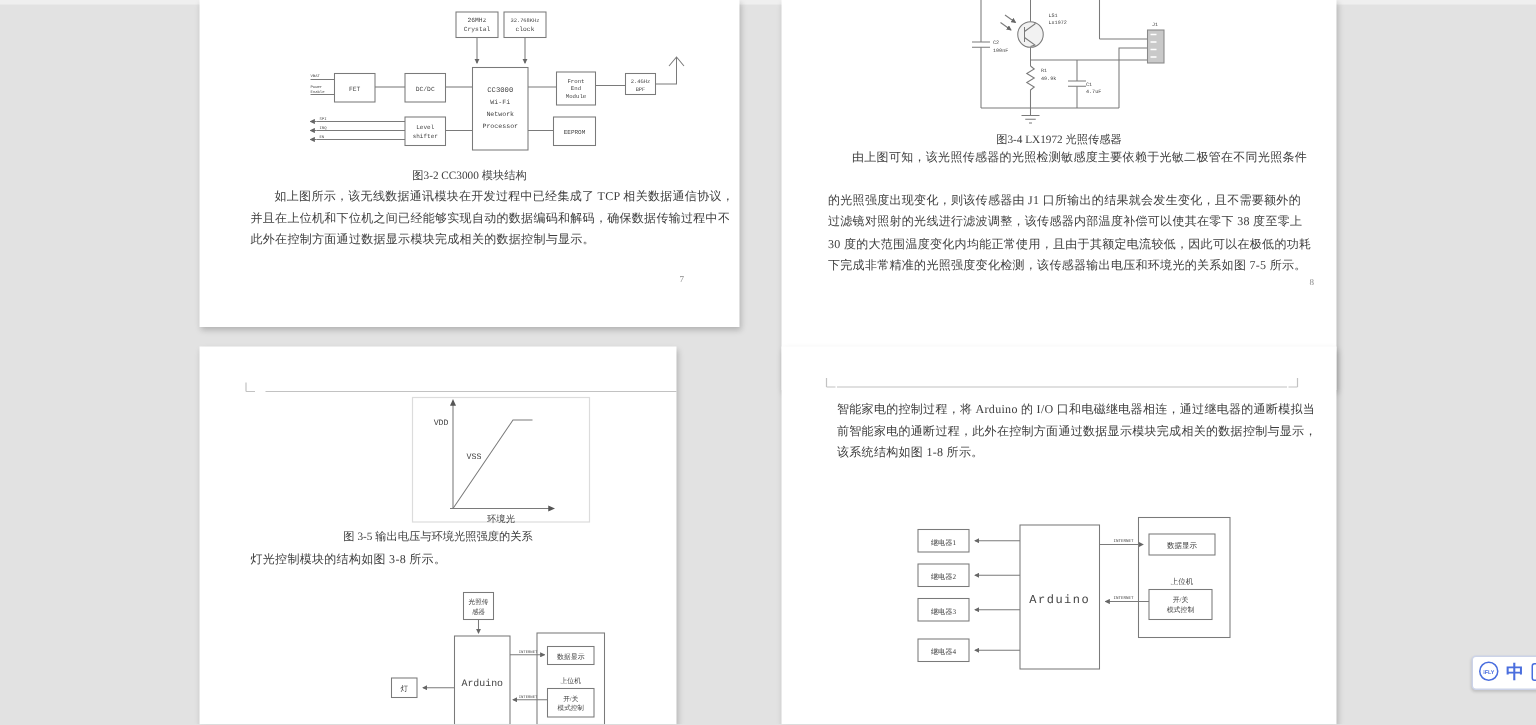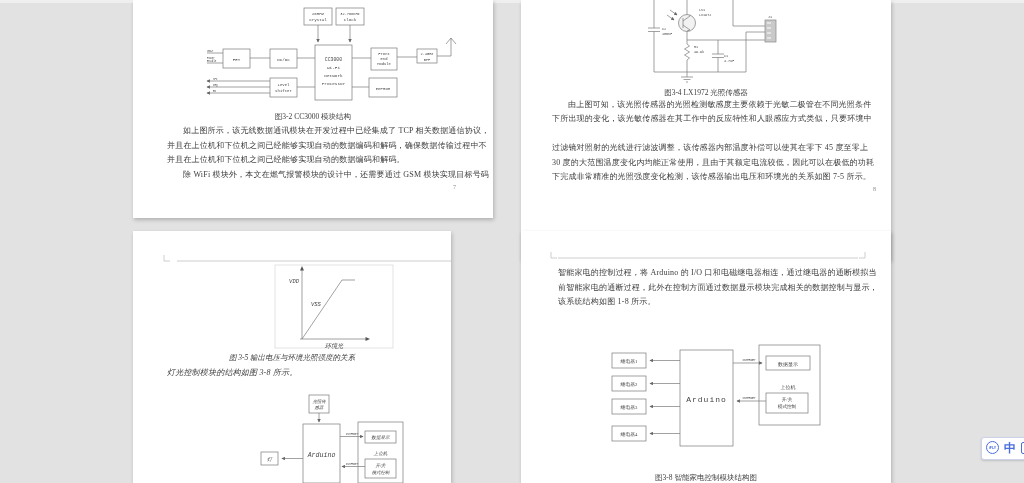--- a/index.html
+++ b/index.html
@@ -2,21 +2,21 @@
 <html><head>
 <meta charset="utf-8">
 <style>
   html,body{margin:0;padding:0;background:#e2e2e2;}
   .canvas{position:relative;width:1024px;height:483px;background:#e2e2e2;overflow:hidden;
           font-family:"Liberation Serif","DejaVu Serif",serif;}
   .topstrip{position:absolute;left:0;top:0;width:1024px;height:3px;background:#efefef;}
   .page{position:absolute;background:#ffffff;box-shadow:1px 2px 4px rgba(0,0,0,.22);overflow:hidden;}
   #p1{left:133px;top:0;width:360px;height:218px;}
   #p2{left:521px;top:0;width:370px;height:260px;}
-  #p3{left:133px;top:231px;width:318px;height:252px;font-style:italic;}
+  #p3{left:133px;top:231px;width:318px;height:252px;}
   #p4{left:521px;top:231px;width:370px;height:252px;}
   .psvg{position:absolute;left:0;top:0;}
   .tline{position:absolute;font-size:8px;line-height:10px;color:#3d3d3d;white-space:nowrap;letter-spacing:.2px;}
   .ind{padding-left:16px;}
   .cap{position:absolute;left:0;width:100%;text-align:center;font-size:7.5px;color:#3d3d3d;white-space:nowrap;}
   .pnum{position:absolute;font-size:6px;color:#8a8a8a;}
   .dtxt{font-family:"Liberation Mono","DejaVu Sans Mono",monospace;fill:#444;}
   .ztxt{font-family:"Liberation Serif","DejaVu Serif",serif;fill:#3d3d3d;}
   .bx{fill:#ffffff;stroke:#7a7a7a;stroke-width:.7;}
   .wr{stroke:#7a7a7a;stroke-width:.7;fill:none;}
@@ -120,22 +120,21 @@
         <text class="dtxt" x="80" y="91.8" font-size="2.6">EN</text>
       </g>
       <g>
         <path class="mg" d="M30,177v6M30,183h6"></path>
         <path class="mg" d="M336,177v6M330,183h6"></path>
       </g>
     </svg>
     <div class="cap" style="top:112px">图3-2 CC3000 模块结构</div>
     <div class="tline ind" style="left:34px;top:126px">如上图所示，该无线数据通讯模块在开发过程中已经集成了 TCP 相关数据通信协议，</div>
     <div class="tline" style="left:34px;top:140.5px">并且在上位机和下位机之间已经能够实现自动的数据编码和解码，确保数据传输过程中不</div>
-    <div class="tline" style="left:34px;top:155px">并且在上位机和下位机之间已经能够实现自动的数据编码和解码。</div>
-    <div class="tline ind" style="left:34px;top:169.5px">除 WiFi 模块外，本文在燃气报警模块的设计中，还需要通过 GSM 模块实现目标号码</div>
+    <div class="tline" style="left:34px;top:155px">此外在控制方面通过数据显示模块完成相关的数据控制与显示。</div>
     <div class="pnum" style="left:320px;top:184px">7</div>
   </div>
 
   <div class="page" id="p2">
     <svg class="psvg" width="370" height="88" viewBox="0 0 370 88">
       <defs>
         <marker id="a2" viewBox="0 0 6 6" refX="5" refY="3" markerWidth="5" markerHeight="5" orient="auto">
           <path d="M0,0L6,3L0,6z" fill="#666"></path>
         </marker>
       </defs>
@@ -181,22 +180,22 @@
         <text class="dtxt" x="203" y="57" font-size="3.4">C1</text>
         <text class="dtxt" x="203" y="62" font-size="3.4">4.7uF</text>
       </g>
       <g>
         <path class="mg" d="M30,179v6M30,185h6"></path>
         <path class="mg" d="M337,179v6M331,185h6"></path>
       </g>
     </svg>
     <div class="cap" style="top:88px">图3-4 LX1972 光照传感器</div>
     <div class="tline ind" style="left:31px;top:99.5px">由上图可知，该光照传感器的光照检测敏感度主要依赖于光敏二极管在不同光照条件</div>
-    <div class="tline" style="left:31px;top:114px">下所出现的变化，该光敏传感器在其工作中的反应特性和人眼感应方式类似，只要环境中</div>
-    <div class="tline" style="left:31px;top:143px">过滤镜对照射的光线进行滤波调整，该传感器内部温度补偿可以使其在零下 45 度至零上</div>
+    <div class="tline" style="left:31px;top:128.5px">的光照强度出现变化，则该传感器由 J1 口所输出的结果就会发生变化，且不需要额外的</div>
+    <div class="tline" style="left:31px;top:143px">过滤镜对照射的光线进行滤波调整，该传感器内部温度补偿可以使其在零下 38 度至零上</div>
     <div class="tline" style="left:31px;top:157.5px">30 度的大范围温度变化内均能正常使用，且由于其额定电流较低，因此可以在极低的功耗</div>
     <div class="tline" style="left:31px;top:172px">下完成非常精准的光照强度变化检测，该传感器输出电压和环境光的关系如图 7-5 所示。</div>
     <div class="pnum" style="left:352px;top:186px">8</div>
   </div>
 
   <div class="page" id="p3">
     <svg class="psvg" width="376" height="252" viewBox="0 0 376 252">
       <defs>
         <marker id="a3" viewBox="0 0 6 6" refX="5" refY="3" markerWidth="5" markerHeight="5" orient="auto">
           <path d="M0,0L6,3L0,6z" fill="#666"></path>
@@ -297,21 +296,20 @@
       <g>
         <path class="wr" d="M212,132H241" marker-end="url(#a4)"></path>
         <text class="dtxt" x="228" y="130" font-size="2.8" text-anchor="middle">INTERNET</text>
         <path class="wr" d="M245,170H216" marker-end="url(#a4)"></path>
         <text class="dtxt" x="228" y="168" font-size="2.8" text-anchor="middle">INTERNET</text>
       </g>
     </svg>
     <div class="tline" style="left:37px;top:37px">智能家电的控制过程，将 Arduino 的 I/O 口和电磁继电器相连，通过继电器的通断模拟当</div>
     <div class="tline" style="left:37px;top:51.5px">前智能家电的通断过程，此外在控制方面通过数据显示模块完成相关的数据控制与显示，</div>
     <div class="tline" style="left:37px;top:66px">该系统结构如图 1-8 所示。</div>
-    <div class="cap" style="top:242px">图3-8 智能家电控制模块结构图</div>
   </div>
 
   <div class="ime">
     <div class="ime-circle">iFLY</div>
     <div class="ime-mode">中</div>
     <div class="ime-part"></div>
   </div>
 </div>
 
 </body></html>

